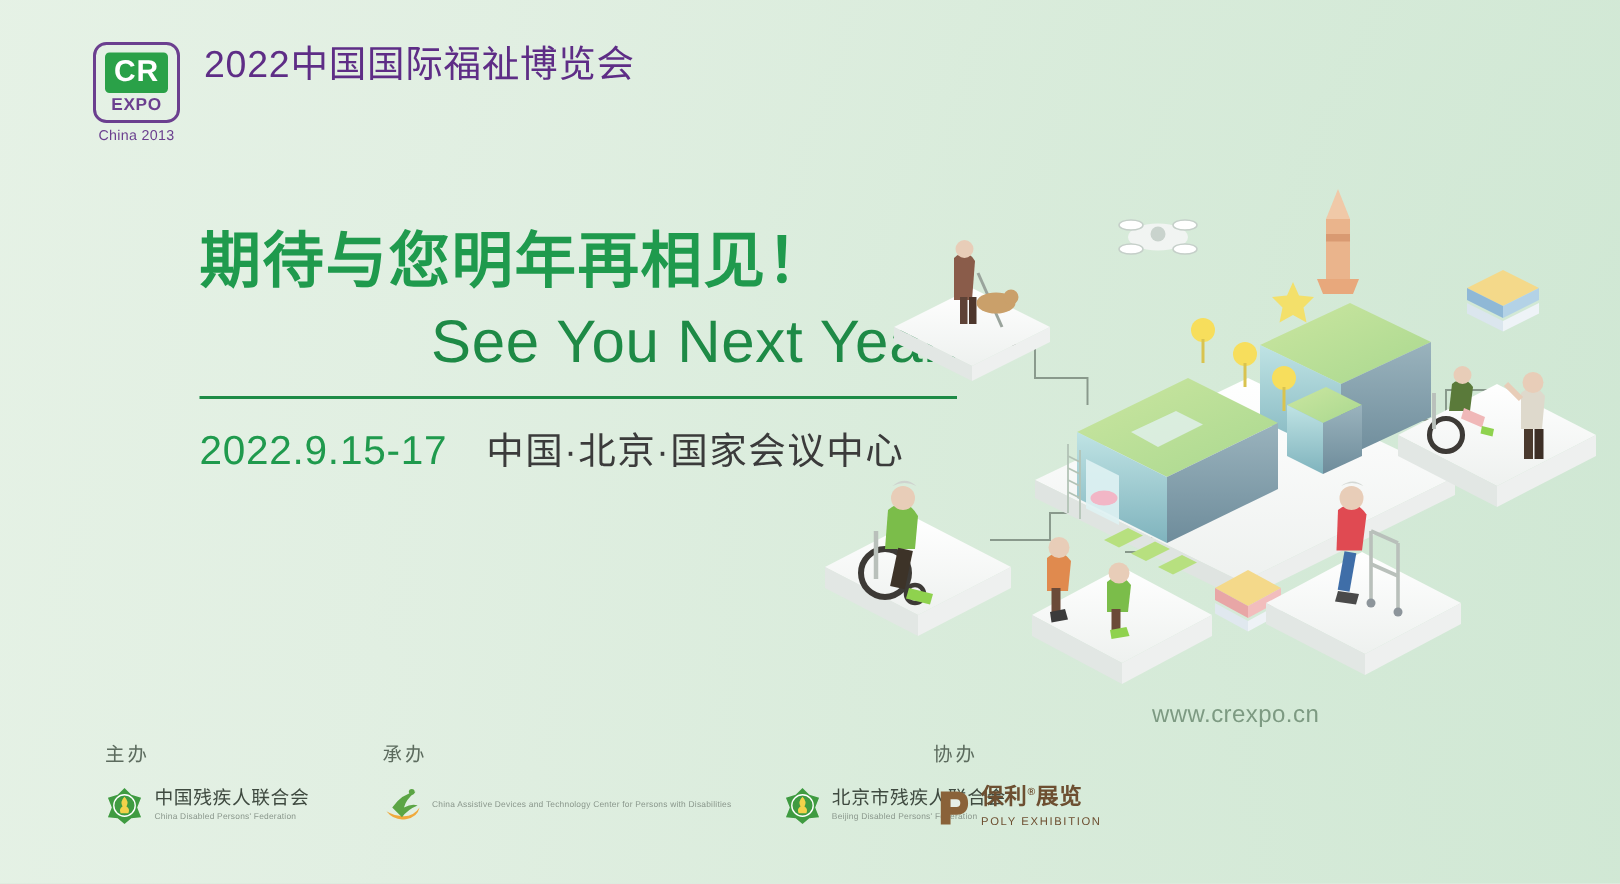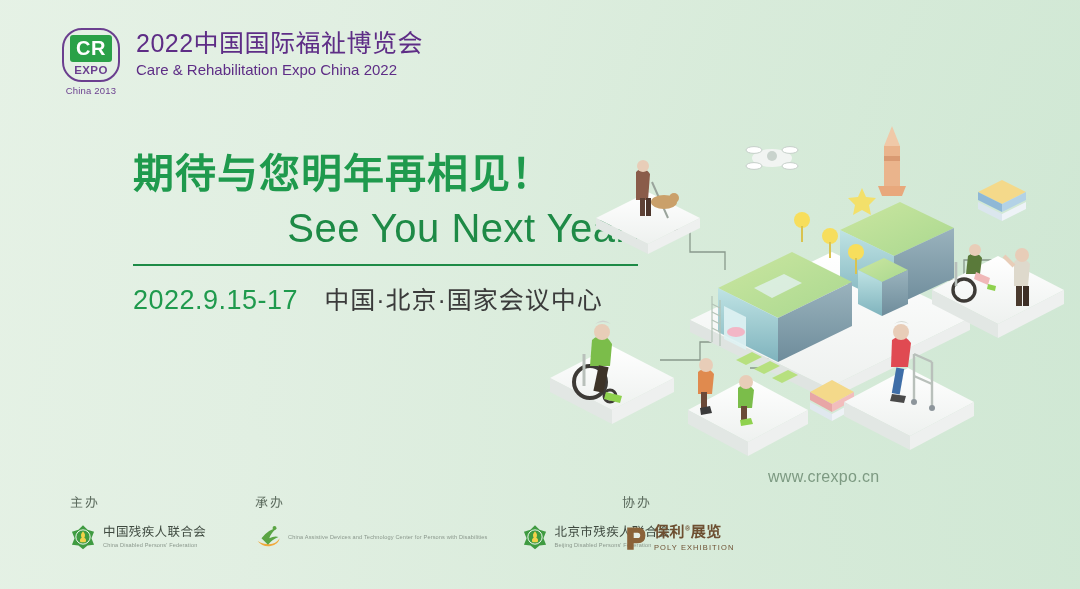--- a/index.html
+++ b/index.html
@@ -18,21 +18,21 @@
     content:"";position:absolute;inset:0;
     background:linear-gradient(100deg,#e6f2e6 0%,#e1efe2 30%,#d8ebda 62%,#cfe7d3 100%);
     opacity:.85;
   }
   .poster > *{position:relative;}
 
   
   .header{position:absolute;left:60px;top:28px;display:flex;align-items:flex-start;gap:14px;}
   .logo-mark{width:62px;display:flex;flex-direction:column;align-items:center;}
   .logo-box{
-    width:58px;height:54px;border:2.5px solid #6b3f8f;border-radius:20px;
+    width:58px;height:54px;border:2.5px solid #6b3f8f;border-radius:9px;
     display:flex;flex-direction:column;align-items:center;justify-content:center;
     box-sizing:border-box;padding:3px;
   }
   .logo-cr{
     background:#2aa148;color:#ffffff;font-weight:bold;font-size:20px;line-height:1;
     padding:3px 6px 4px;border-radius:3px;letter-spacing:.5px;
   }
   .logo-expo{color:#6b3f8f;font-weight:bold;font-size:11.5px;letter-spacing:.4px;margin-top:2px;}
   .logo-sub{color:#6b3f8f;font-size:9.5px;margin-top:3px;letter-spacing:.2px;}
   .title-block{padding-top:1px;}
@@ -92,21 +92,20 @@
   <div class="header">
     <div class="logo-mark">
       <div class="logo-box">
         <div class="logo-cr">CR</div>
         <div class="logo-expo">EXPO</div>
       </div>
       <div class="logo-sub">China 2013</div>
     </div>
     <div class="title-block">
       <div class="title-cn1">2022中国国际福祉博览会</div>
-      <div class="title-en">Care &amp; Rehabilitation Expo China 2022</div>
     </div>
   </div>
 
   <div class="headline">
     <div class="h-cn">期待与您明年再相见！</div>
     <div class="h-en">See You Next Year!</div>
     <div class="rule"></div>
     <div class="meta">
       <div class="meta-date">2022.9.15-17</div>
       <div class="meta-venue">中国·北京·国家会议中心</div>

